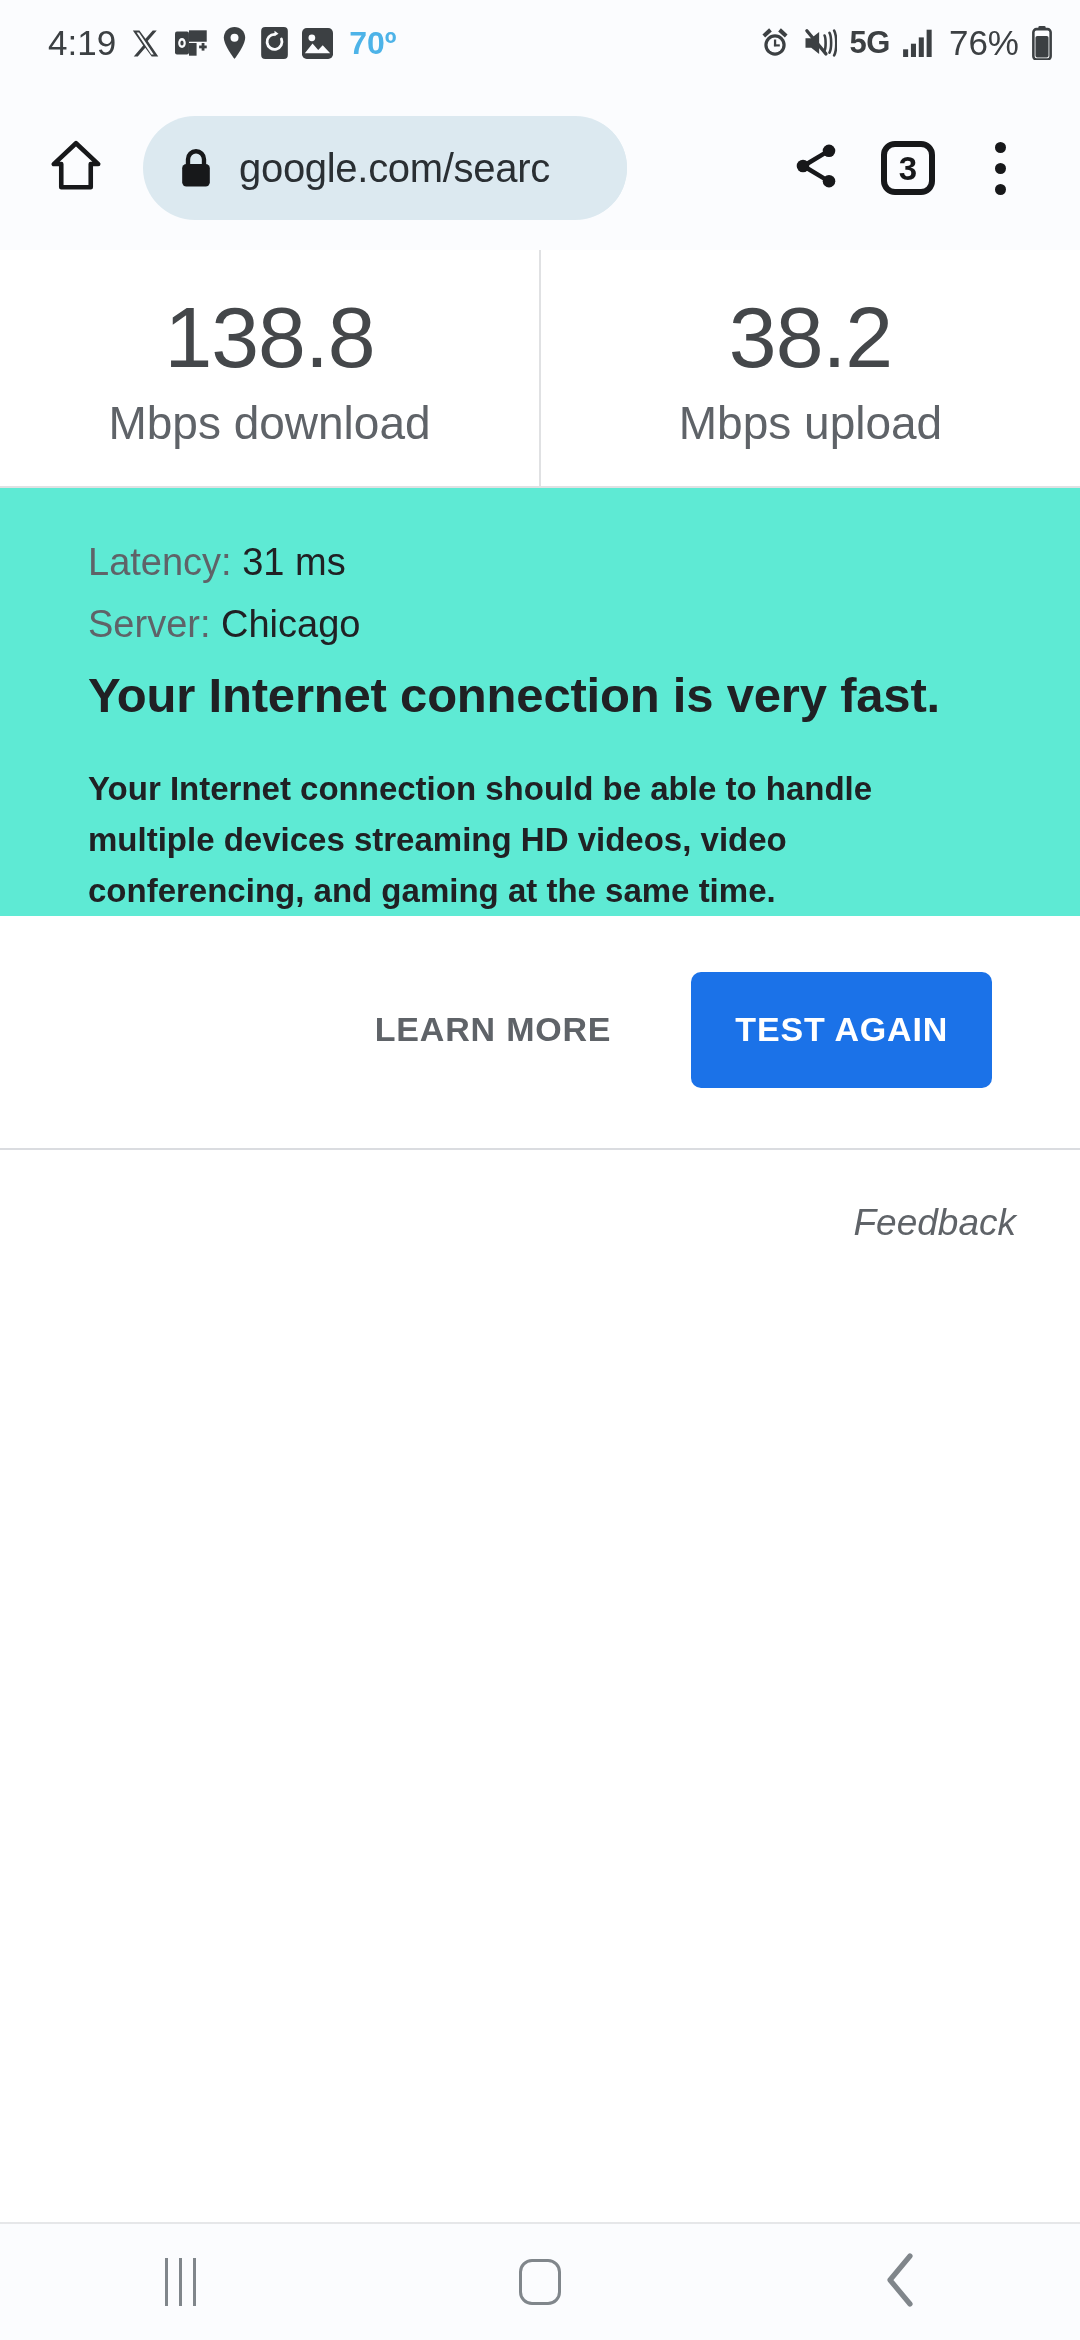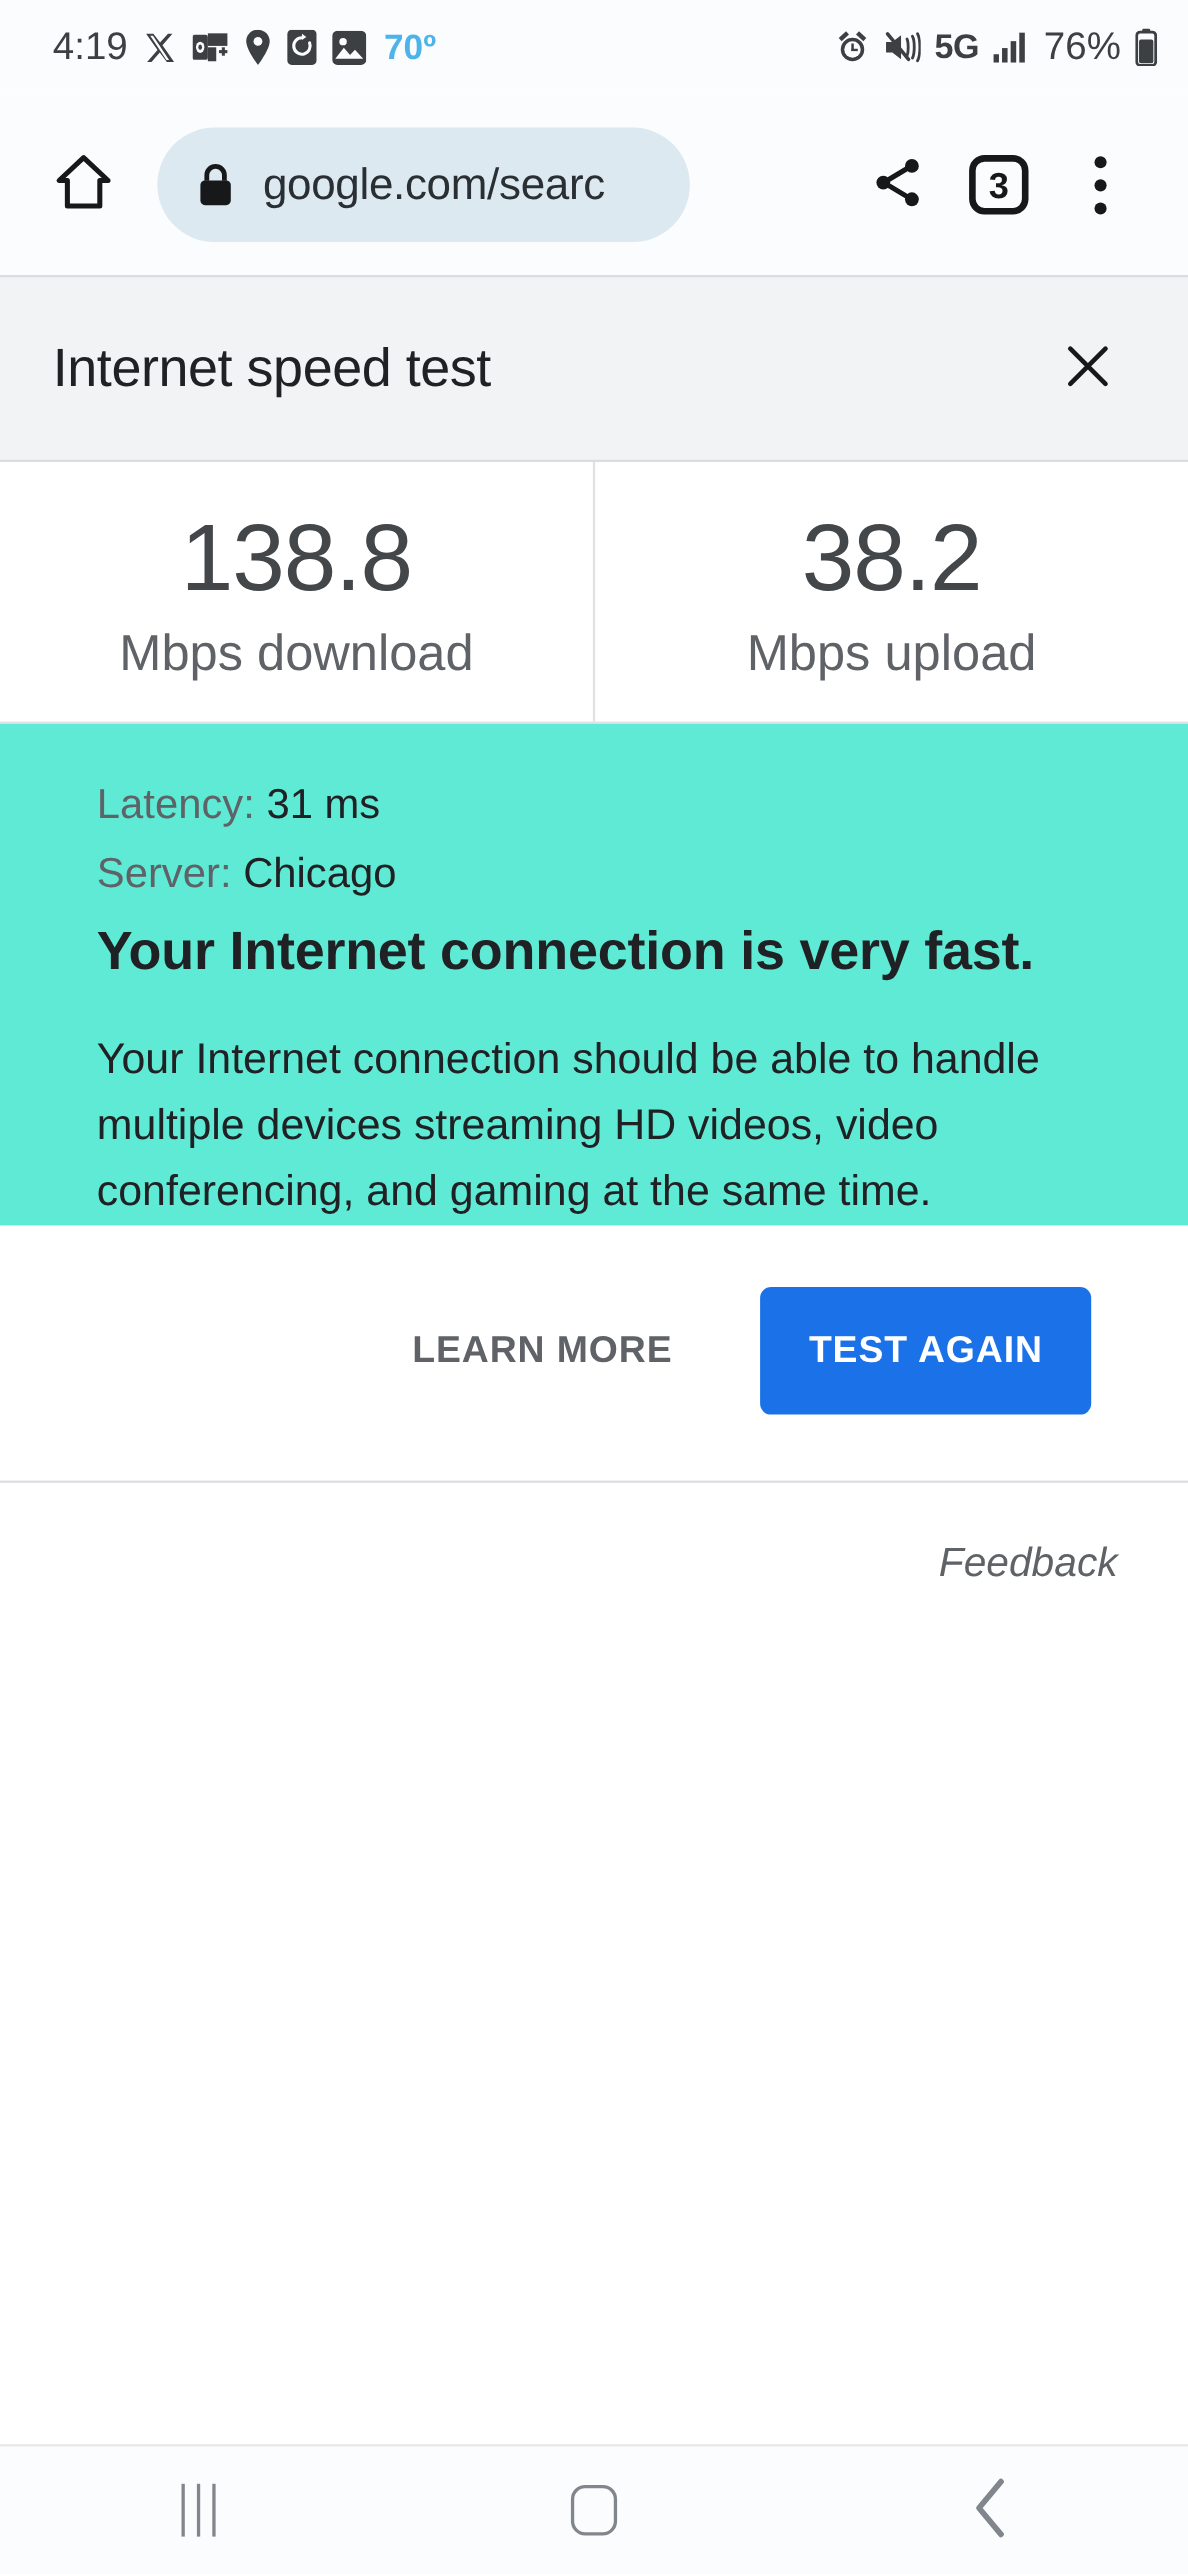--- a/index.html
+++ b/index.html
@@ -203,26 +203,26 @@
   .kv-val { color: #202124; font-weight: 400; }
 
   .verdict {
     font-size: 49px;
     font-weight: 700;
     color: #202124;
     margin-top: 20px;
     letter-spacing: -0.2px;
   }
   .desc {
-    font-size: 39px;
+    font-size: 33px;
     color: #202124;
     line-height: 1.55;
     margin-top: 40px;
     max-width: 900px;
-    font-weight: 400;
+    font-weight: 700;
   }
 
   
   .btn-row {
     display: flex;
     align-items: center;
     justify-content: flex-end;
     gap: 44px;
     padding: 56px 88px 0 0;
     flex: 0 0 auto;
@@ -438,30 +438,20 @@
       <div class="tb-btn">
         <span class="dots">
           <i class="dot"></i>
             <i class="dot"></i>
             <i class="dot"></i>
         </span>
       </div>
     </div>
   </div>
 
-  <div class="panel-header">
-    <span class="panel-title">Internet speed test</span>
-    <div class="close-btn">
-      <span>
-        <svg width="48" height="48" viewBox="0 0 24 24">
-          <path d="M4 4l16 16M20 4L4 20" stroke="#17181a" stroke-width="2.1" stroke-linecap="round"></path>
-        </svg>
-      </span>
-    </div>
-  </div>
 
   <div class="results-row">
     <div class="result-cell left">
       <span class="result-value">138.8</span>
       <span class="result-label">Mbps download</span>
     </div>
     <div class="result-cell">
       <span class="result-value">38.2</span>
       <span class="result-label">Mbps upload</span>
     </div>

